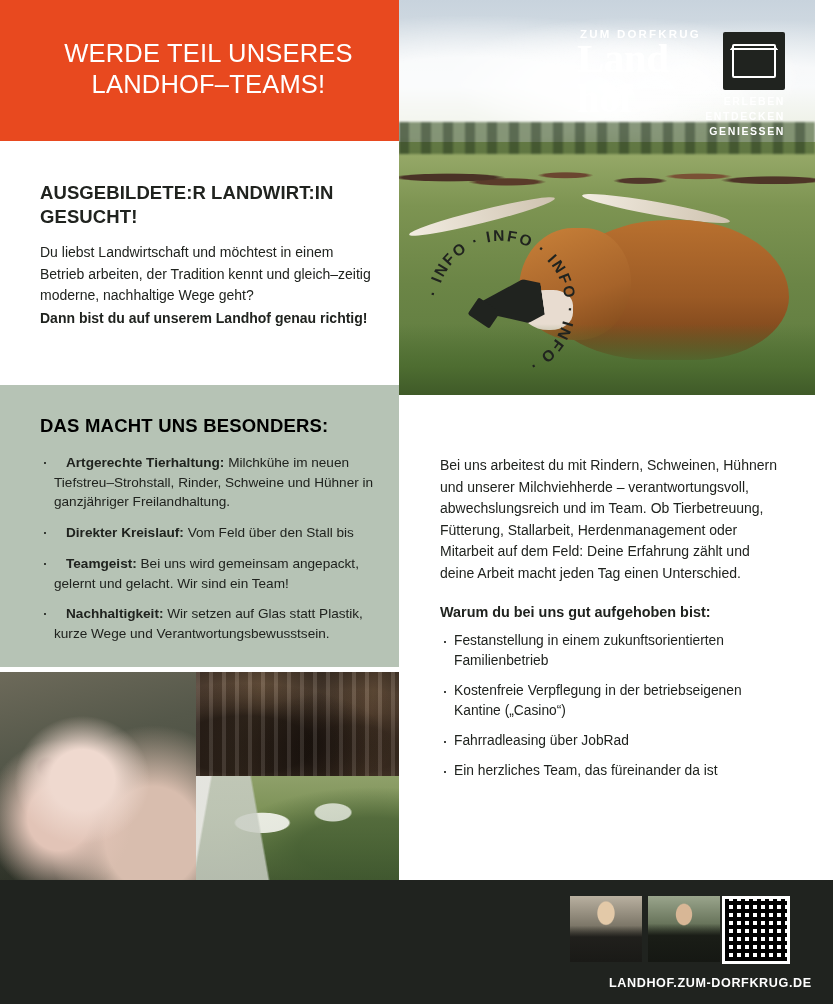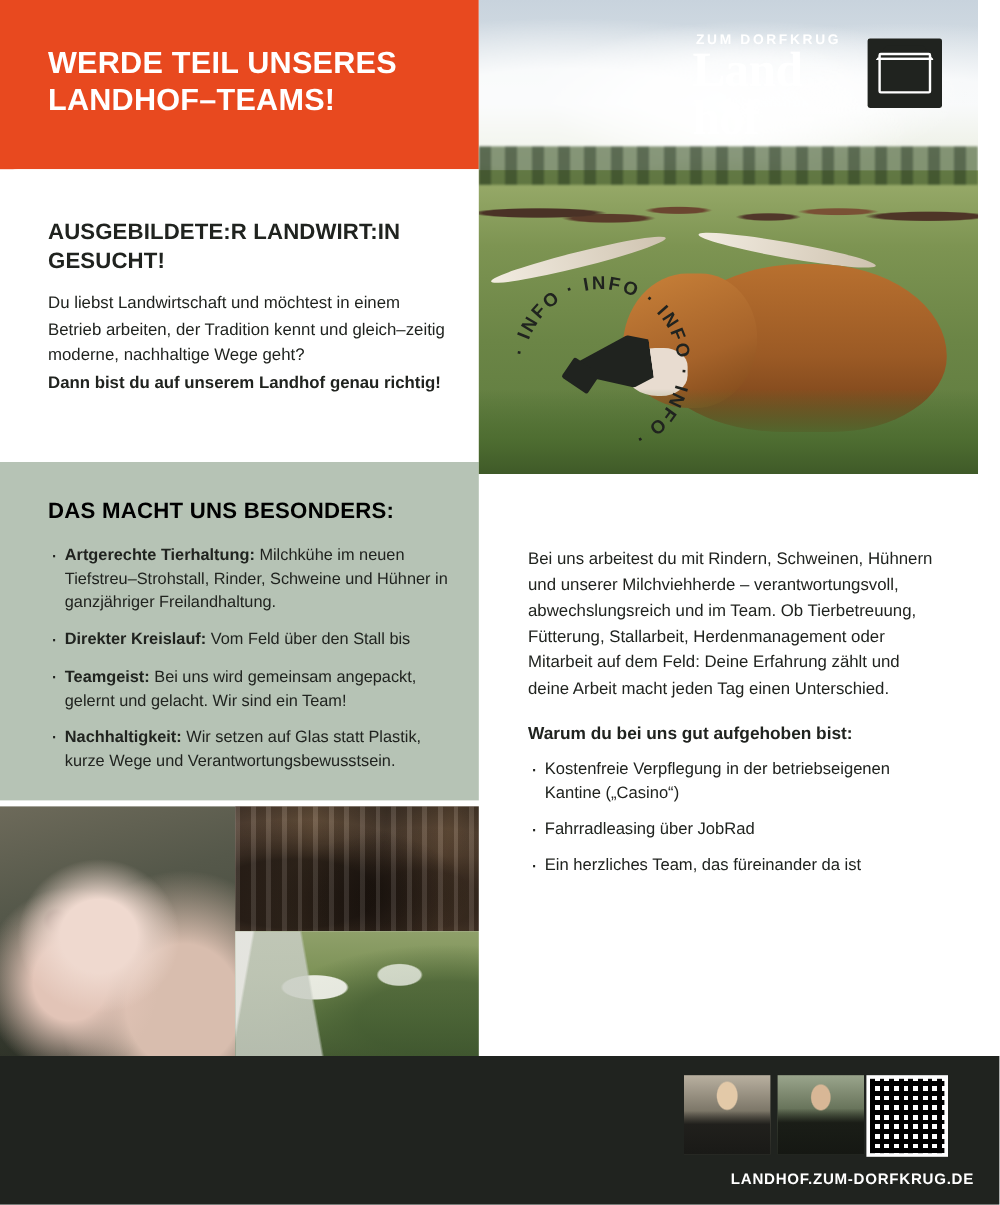--- a/index.html
+++ b/index.html
@@ -23,23 +23,24 @@
   }
   .headline-band {
     background: #e8491f;
     width: 417px; height: 141px;
     padding: 38px 40px 0 40px;
   }
   .headline-band h1 {
     color: #ffffff;
     font-size: 25.5px;
     line-height: 1.22;
-    font-weight: bold;
+    font-weight: normal;
     letter-spacing: 0.2px;
     text-transform: uppercase;
+    text-align: center;
   }
 
   .job-block {
     padding: 40px 40px 0 40px;
     background: #ffffff;
     height: 244px;
     border-radius: 15px;
   }
   .job-block h2 {
     color: #20231f;
@@ -81,21 +82,21 @@
     line-height: 1.45;
     color: #20231f;
     margin-bottom: 11px;
   }
   ul.bullets li::before {
     content: "\00B7";
     position: absolute; left: 2px; top: -2px;
     font-size: 18px; line-height: 1.3;
     color: #20231f;
   }
-  ul.bullets li b { font-weight: bold; }
+  ul.bullets li b { font-weight: bold; margin-left: 12px; }
 
   
   .collage {
     position: absolute; left: 0; top: 672px;
     width: 417px; height: 208px;
     display: grid;
     grid-template-columns: 196px 221px;
     grid-template-rows: 104px 104px;
     gap: 0;
   }
@@ -415,20 +416,25 @@
       <div class="foreground"></div>
 
       <div class="logo-box">
         <div class="logo-mark">
           <div class="roof"></div>
           <div class="barn"></div>
         </div>
         <div class="zum">ZUM DORFKRUG</div>
         <div class="land">Land</div>
         <div class="hof">hof</div>
+        <div class="logo-tag">
+          <div>ERLEBEN</div>
+          <div>ENTDECKEN</div>
+          <div>GENIESSEN</div>
+        </div>
       </div>
 
       <div class="info-stamp">
         <svg class="ringtext" viewBox="0 0 168 168">
           <defs>
             <path id="circlePath" d="M 84,84 m -64,0 a 64,64 0 1,1 128,0 a 64,64 0 1,1 -128,0"></path>
           </defs>
           <text>
             <textPath href="#circlePath" startOffset="2%" id="ringPathText">· INFO · INFO · INFO · INFO ·</textPath>
           </text>
@@ -437,20 +443,21 @@
           <div class="cone"></div>
           <div class="handle"></div>
         </div>
       </div>
     </div>
 
     <div class="right-text">
       <p class="intro">Bei uns arbeitest du mit Rindern, Schweinen, Hühnern und unserer Milchviehherde – verantwortungsvoll, abwechslungsreich und im Team. Ob Tierbetreuung, Fütterung, Stallarbeit, Herdenmanagement oder Mitarbeit auf dem Feld: Deine Erfahrung zählt und deine Arbeit macht jeden Tag einen Unterschied.</p>
       <h4>Warum du bei uns gut aufgehoben bist:</h4>
       <ul class="perks">
+        <li>Festanstellung in einem zukunftsorientierten Familienbetrieb</li>
         <li>Kostenfreie Verpflegung in der betriebseigenen Kantine („Casino“)</li>
         <li>Fahrradleasing über JobRad</li>
         <li>Ein herzliches Team, das füreinander da ist</li>
       </ul>
     </div>
   </div>
 
   <div class="footer">
     <div class="fphotos">
       <div class="fphoto a"></div>

